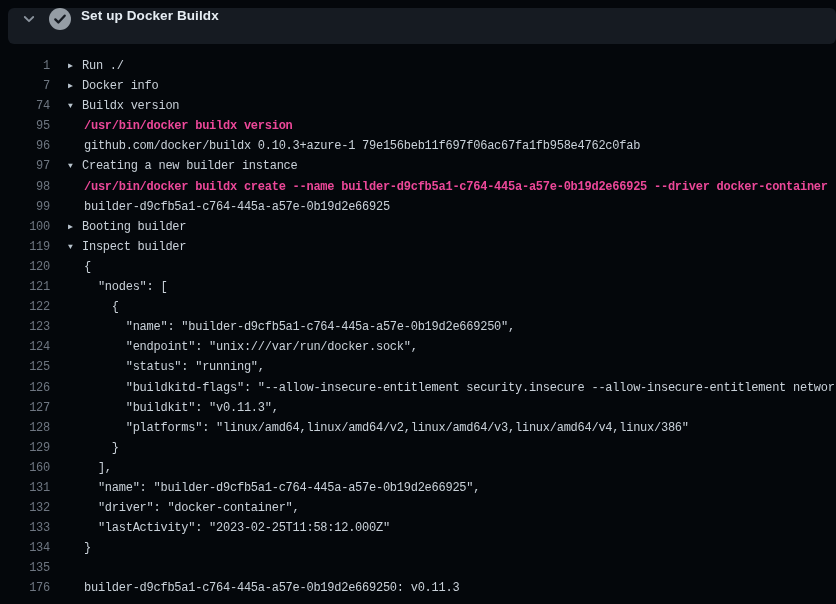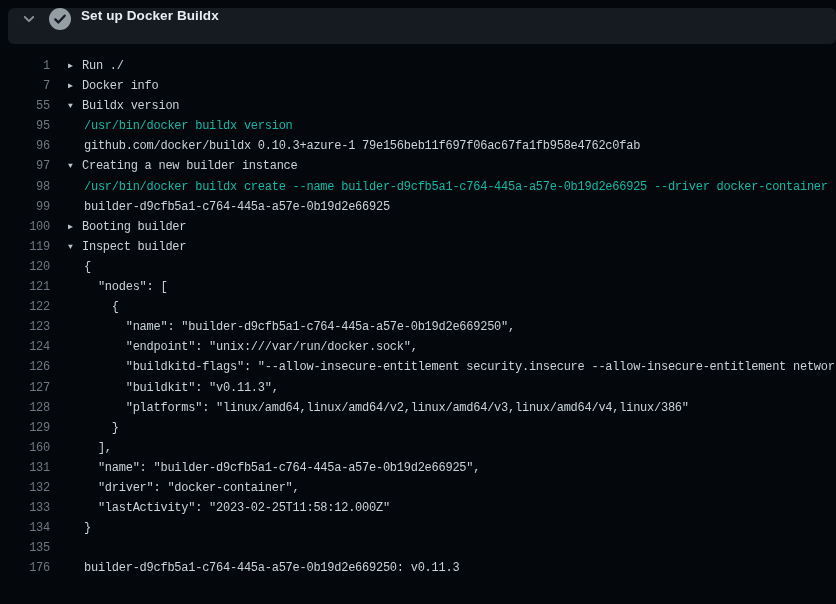--- a/index.html
+++ b/index.html
@@ -68,21 +68,21 @@
     cursor: pointer;
     user-select: none;
   }
   .content {
     margin-left: 18px;
     white-space: pre;
     color: #c9d1d9;
   }
   .line.output .content,
   .line.command .content { padding-left: 16px; }
-  .line.command .content { color: #14b8a6; }
+  .line.command .content { color: #ec4899; font-weight: bold; }
   .line.group-collapsed,
   .line.group-expanded { cursor: pointer; }
   .arrow {
     display: inline-block;
     width: 14px;
     font-size: 8px;
     color: #bac5cf;
     vertical-align: 1px;
   }
 </style>
@@ -107,21 +107,21 @@
 <div class="log">
     <div class="line group-collapsed">
     <span class="num">1</span>
     <span class="content"><span class="arrow">▶</span><span>Run ./</span></span>
   </div>
     <div class="line group-collapsed">
     <span class="num">7</span>
     <span class="content"><span class="arrow">▶</span><span>Docker info</span></span>
   </div>
     <div class="line group-expanded">
-    <span class="num">55</span>
+    <span class="num">74</span>
     <span class="content"><span class="arrow">▼</span><span>Buildx version</span></span>
   </div>
     <div class="line command">
     <span class="num">95</span>
     <span class="content"><span>/usr/bin/docker buildx version</span></span>
   </div>
     <div class="line output">
     <span class="num">96</span>
     <span class="content"><span>github.com/docker/buildx 0.10.3+azure-1 79e156beb11f697f06ac67fa1fb958e4762c0fab</span></span>
   </div>
@@ -159,20 +159,24 @@
   </div>
     <div class="line output">
     <span class="num">123</span>
     <span class="content"><span>      "name": "builder-d9cfb5a1-c764-445a-a57e-0b19d2e669250",</span></span>
   </div>
     <div class="line output">
     <span class="num">124</span>
     <span class="content"><span>      "endpoint": "unix:///var/run/docker.sock",</span></span>
   </div>
     <div class="line output">
+    <span class="num">125</span>
+    <span class="content"><span>      "status": "running",</span></span>
+  </div>
+    <div class="line output">
     <span class="num">126</span>
     <span class="content"><span>      "buildkitd-flags": "--allow-insecure-entitlement security.insecure --allow-insecure-entitlement network.host",</span></span>
   </div>
     <div class="line output">
     <span class="num">127</span>
     <span class="content"><span>      "buildkit": "v0.11.3",</span></span>
   </div>
     <div class="line output">
     <span class="num">128</span>
     <span class="content"><span>      "platforms": "linux/amd64,linux/amd64/v2,linux/amd64/v3,linux/amd64/v4,linux/386"</span></span>

